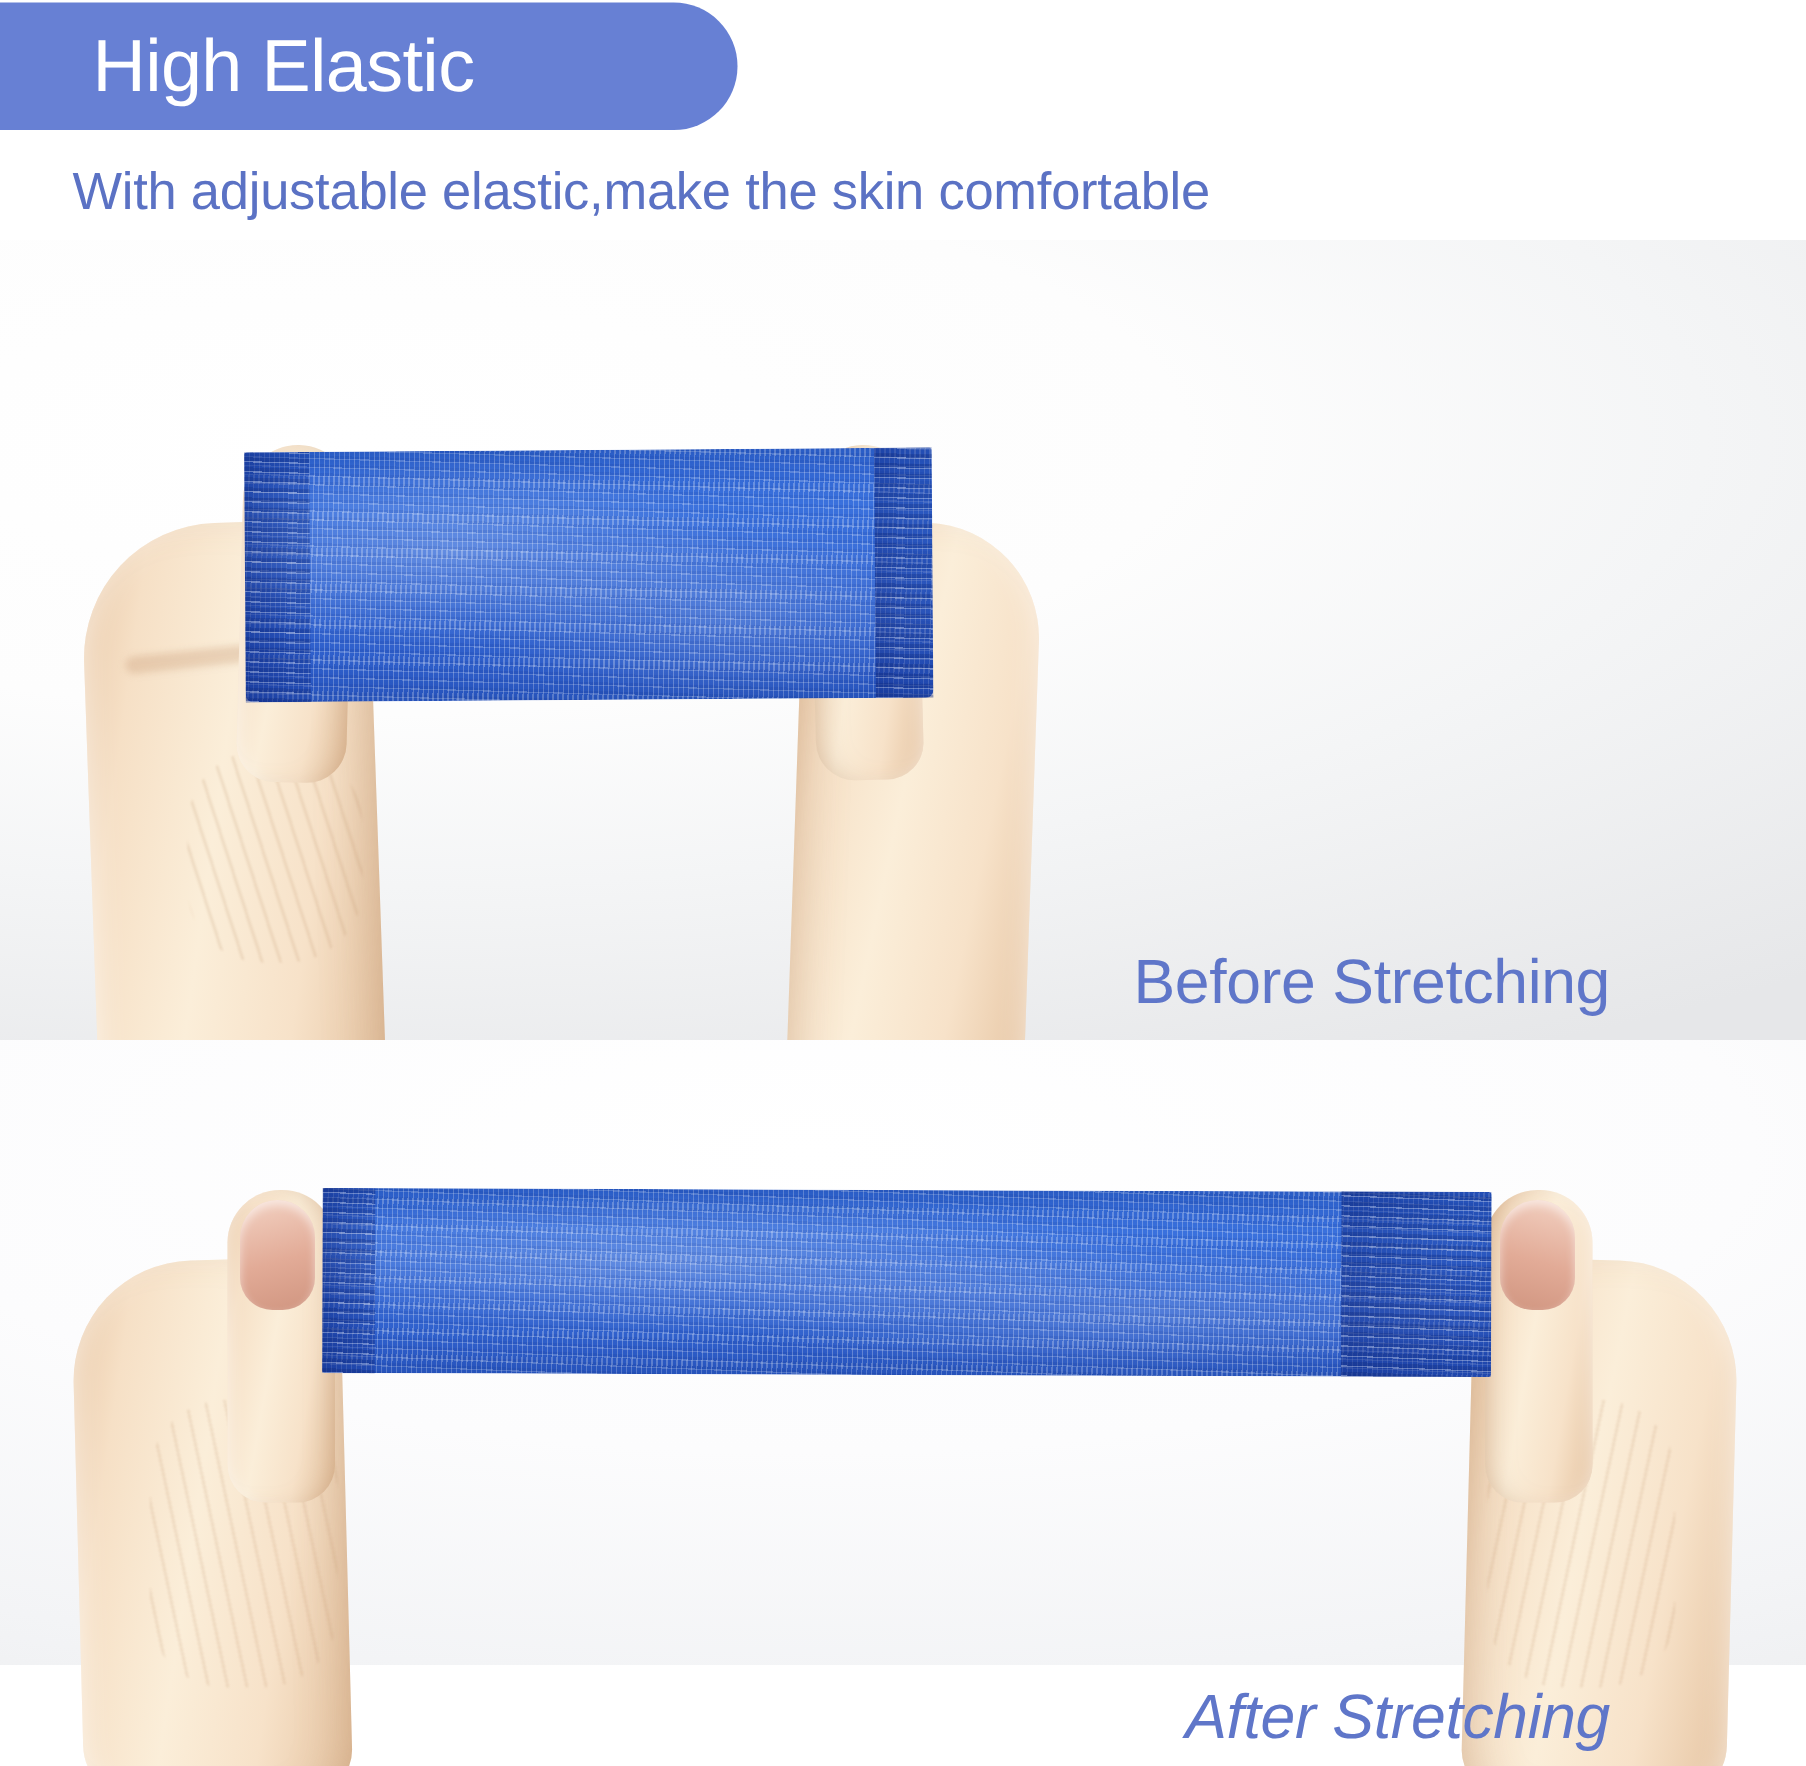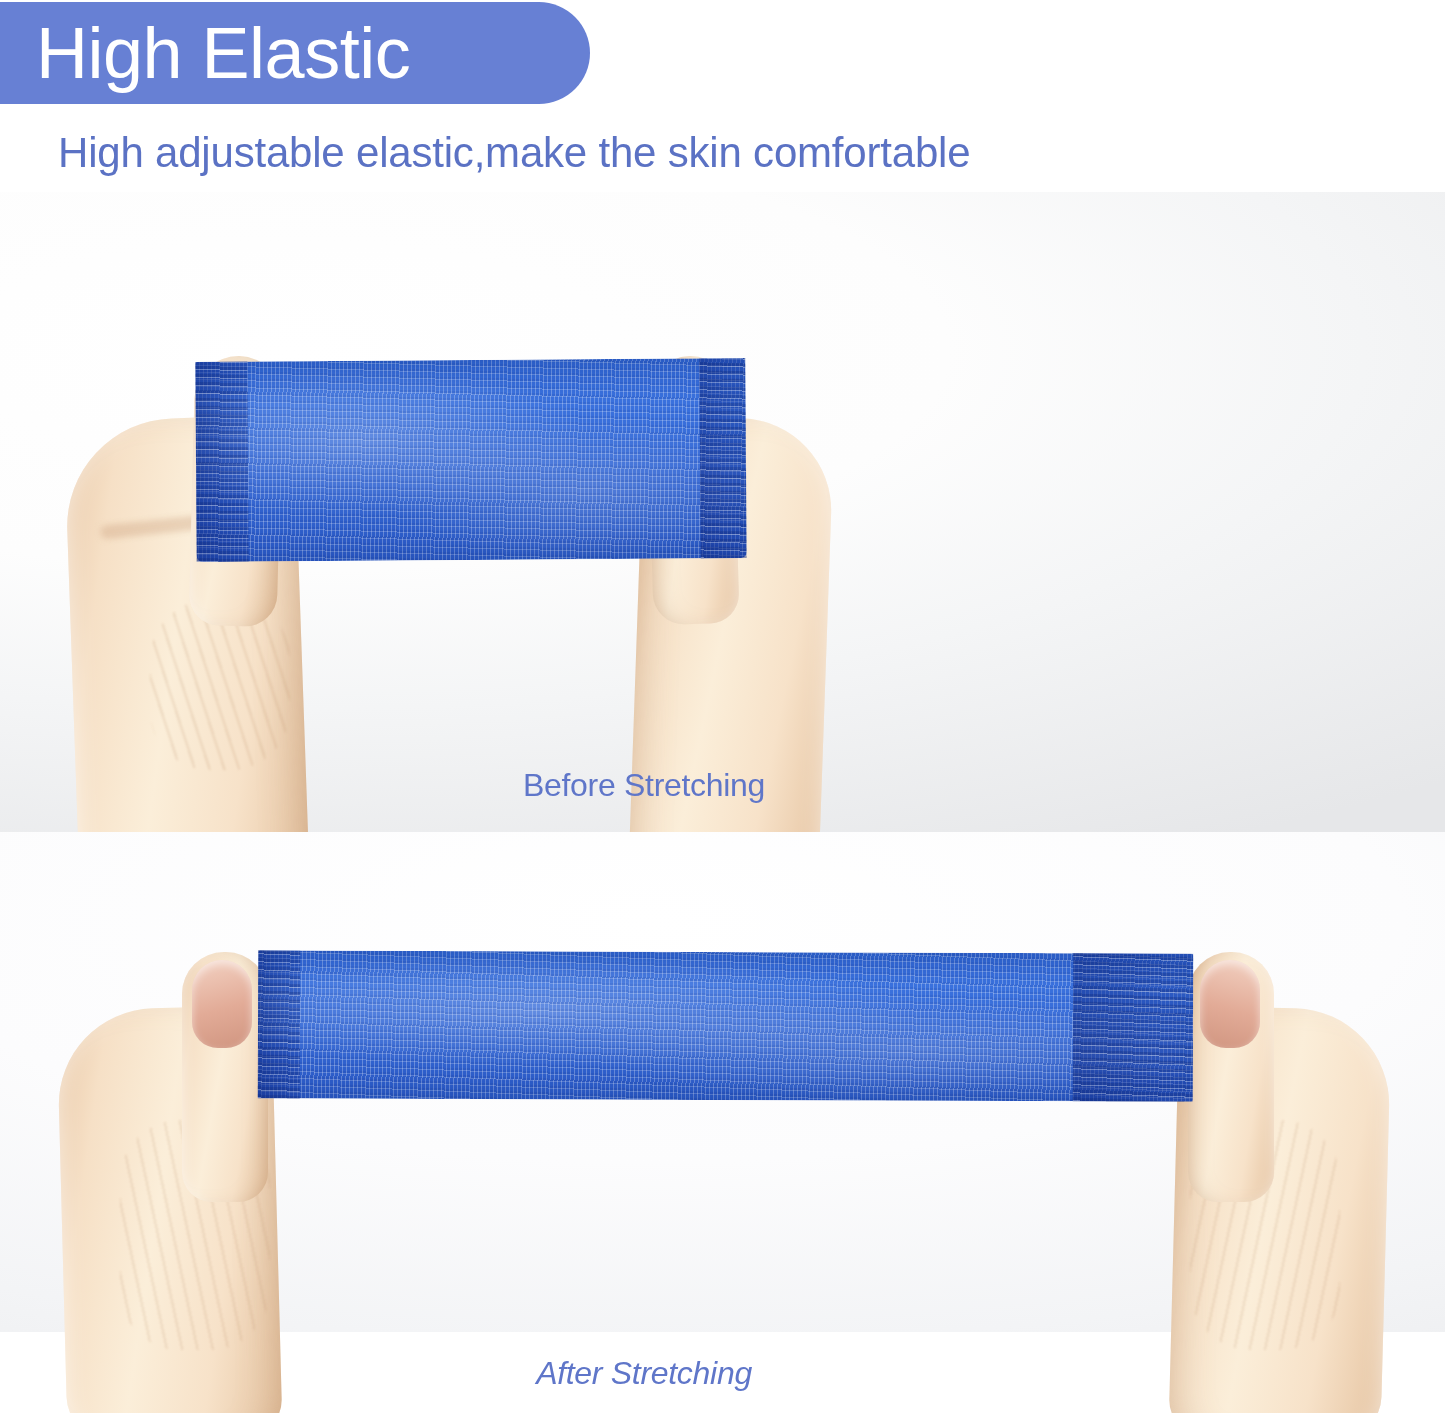--- a/index.html
+++ b/index.html
@@ -15,25 +15,25 @@
 
   #title-pill{
     position:absolute;left:0;top:2px;
     width:590px;height:102px;
     background:#6780d4;
     border-radius:0 51px 51px 0;
     display:flex;align-items:center;
   }
   #title-text{
     color:#ffffff;
-    font-size:72px;
+    font-size:59px;
     line-height:74px;
     font-weight:400;
     letter-spacing:-0.5px;
-    margin-left:36px;
+    margin-left:74px;
     white-space:nowrap;
   }
   #subtitle{
     position:absolute;left:58px;top:130px;
     color:#5b72c4;
     font-size:42px;
     line-height:46px;
     font-weight:400;
     white-space:nowrap;
     letter-spacing:-0.2px;
@@ -51,22 +51,22 @@
     background:
       radial-gradient(120% 90% at 20% 25%, #ffffff 0%, #fdfdfd 38%, #f4f5f6 62%, #e6e7e9 100%);
   }
   #bg-after{
     background:
       radial-gradient(130% 120% at 45% 18%, #ffffff 0%, #fcfcfd 40%, #f3f4f6 70%, #e9eaec 100%);
   }
 
   
   .caption{
-    position:absolute;width:1288px;text-align:center;
-    color:#5f76c9;font-size:32px;line-height:50px;font-weight:400;
+    position:absolute;width:1288px;text-align:right;
+    color:#5f76c9;font-size:50px;line-height:50px;font-weight:400;
     letter-spacing:-0.3px;
   }
   #caption-before{top:760px;}
   #caption-after {top:1348px;font-style:italic;}
 
   
   .skin{
     background:
       linear-gradient(100deg,#e9c8a6 0%,#f6e0c6 18%,#fbeed9 45%,#f7e2c9 72%,#e5c3a0 100%);
   }
@@ -227,21 +227,21 @@
 </style>
 </head>
 <body>
 
 <div id="header">
 
   <div id="title-pill">
     <span id="title-text">High Elastic</span>
   </div>
 
-  <div id="subtitle">High adjustable elastic,make the skin comfortable</div>
+  <div id="subtitle">With adjustable elastic,make the skin comfortable</div>
 </div>
 
 <div id="panel-before" class="photo-panel">
   <div id="bg-before" class="panel-bg"></div>
 </div>
 
 <div id="b-lhand" class="skin"></div>
 <div id="b-lwrinkle"></div>
 <div id="b-lknuck"></div>
 <div id="b-lthumb" class="skin"></div>

